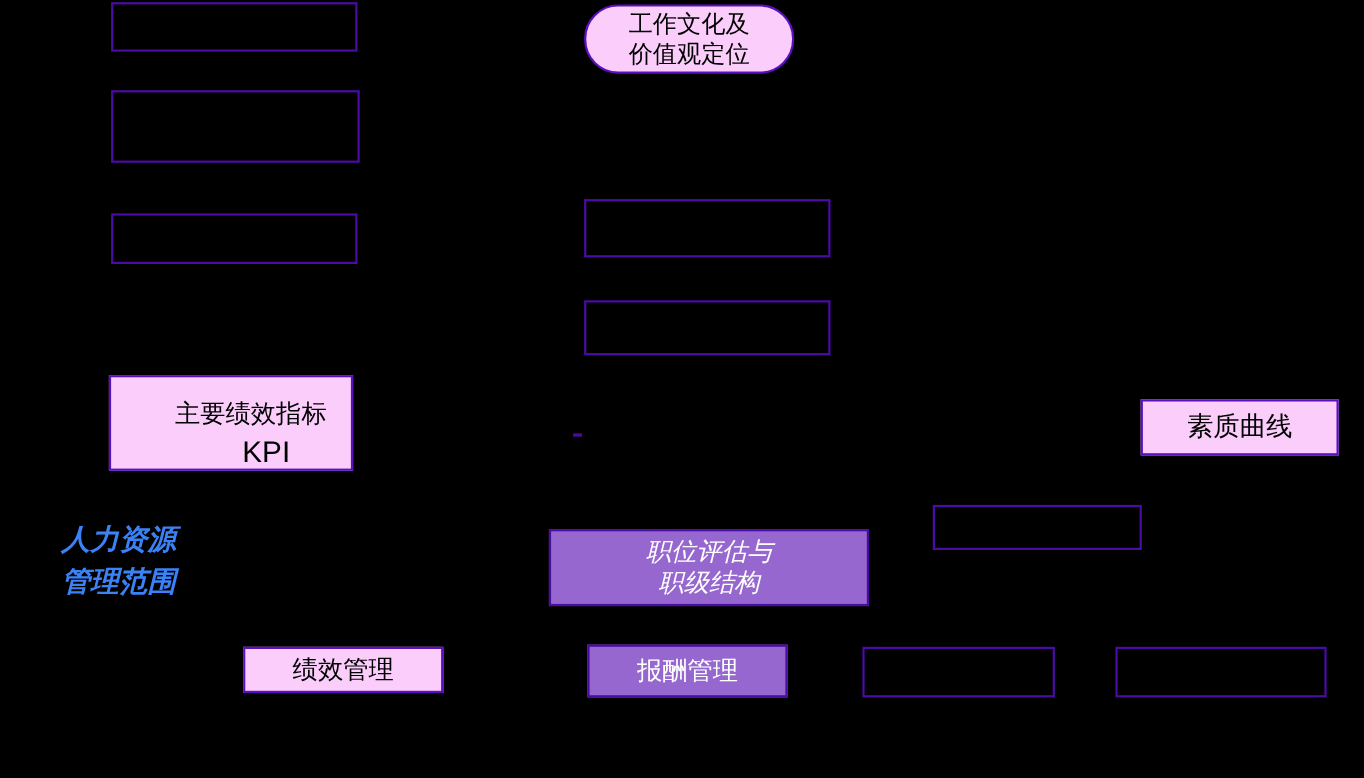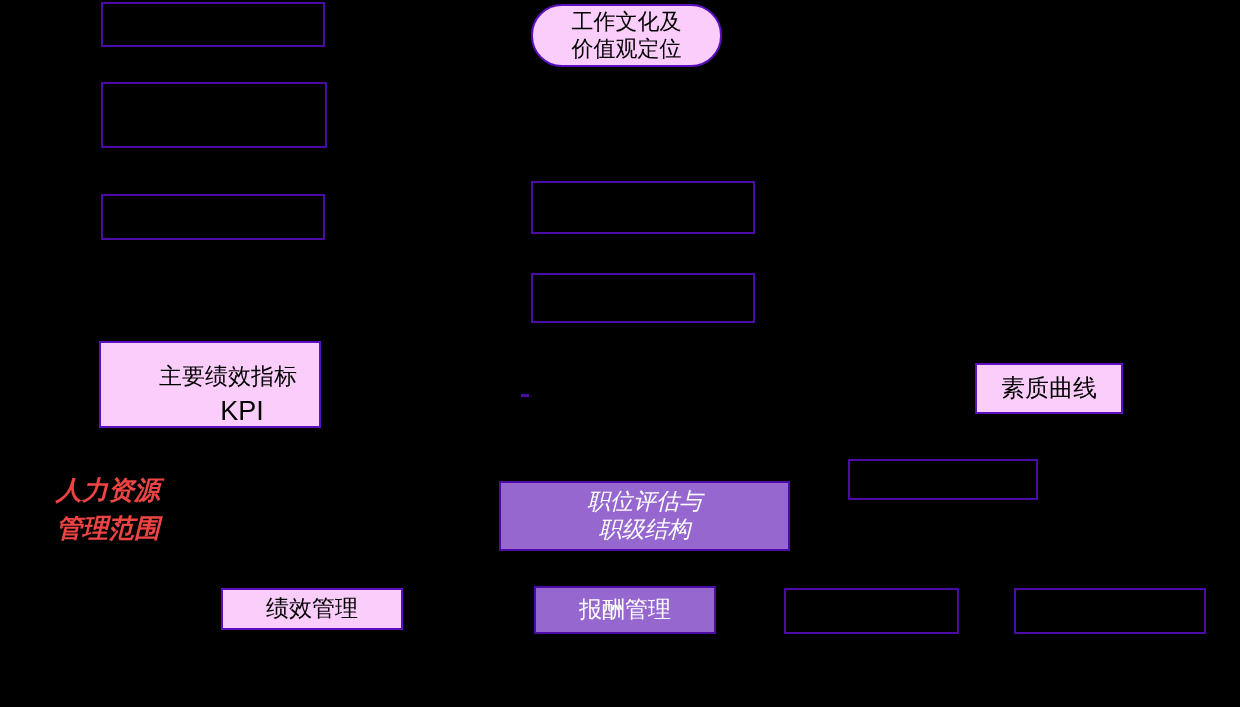--- a/index.html
+++ b/index.html
@@ -70,21 +70,21 @@
     right: 0;
     top: 55px;
     text-align: center;
     font-size: 27px;
     color: #000000;
     font-family: "Liberation Sans", "DejaVu Sans", sans-serif;
     padding-left: 32px;
   }
   .scope-label {
     position: absolute;
-    color: #ef4444;
+    color: #3b82f6;
     font-style: italic;
     font-weight: bold;
     font-size: 26px;
     line-height: 1.45;
     white-space: pre-line;
     font-family: "Liberation Serif", "DejaVu Serif", serif;
   }
   .connector {
     position: absolute;
     background: #4B0BA5;
@@ -126,21 +126,21 @@
   </div>
 
   <div class="kpi-box" style="left:99px; top:341px; width:222px; height:87px;">
   </div>
   <div class="kpi-line1" style="left:99px; width:222px; top:361px;">主要绩效指标</div>
   <div class="kpi-line2" style="left:99px; width:222px; top:396px;">KPI</div>
 
   <div class="arrow-mark" style="left:518px; top:391px; border-top:5px solid transparent; border-bottom:5px solid transparent; border-left:10px solid #000000;"></div>
   <div class="connector" style="left:521px; top:394px; width:8px; height:3px;"></div>
 
-  <div class="box pink" style="left:975px; top:363px; width:148px; height:51px;">
+  <div class="box pink" style="left:1037px; top:363px; width:180px; height:51px;">
     <span class="label-text f24">素质曲线</span>
   </div>
 
   <div class="box empty" style="left:848px; top:459px; width:190px; height:41px;">
     <span class="label-text f23"></span>
   </div>
 
   <div class="box purple" style="left:499px; top:481px; width:291px; height:70px;font-style:italic;">
     <span class="label-text f23">职位评估与
 职级结构</span>

